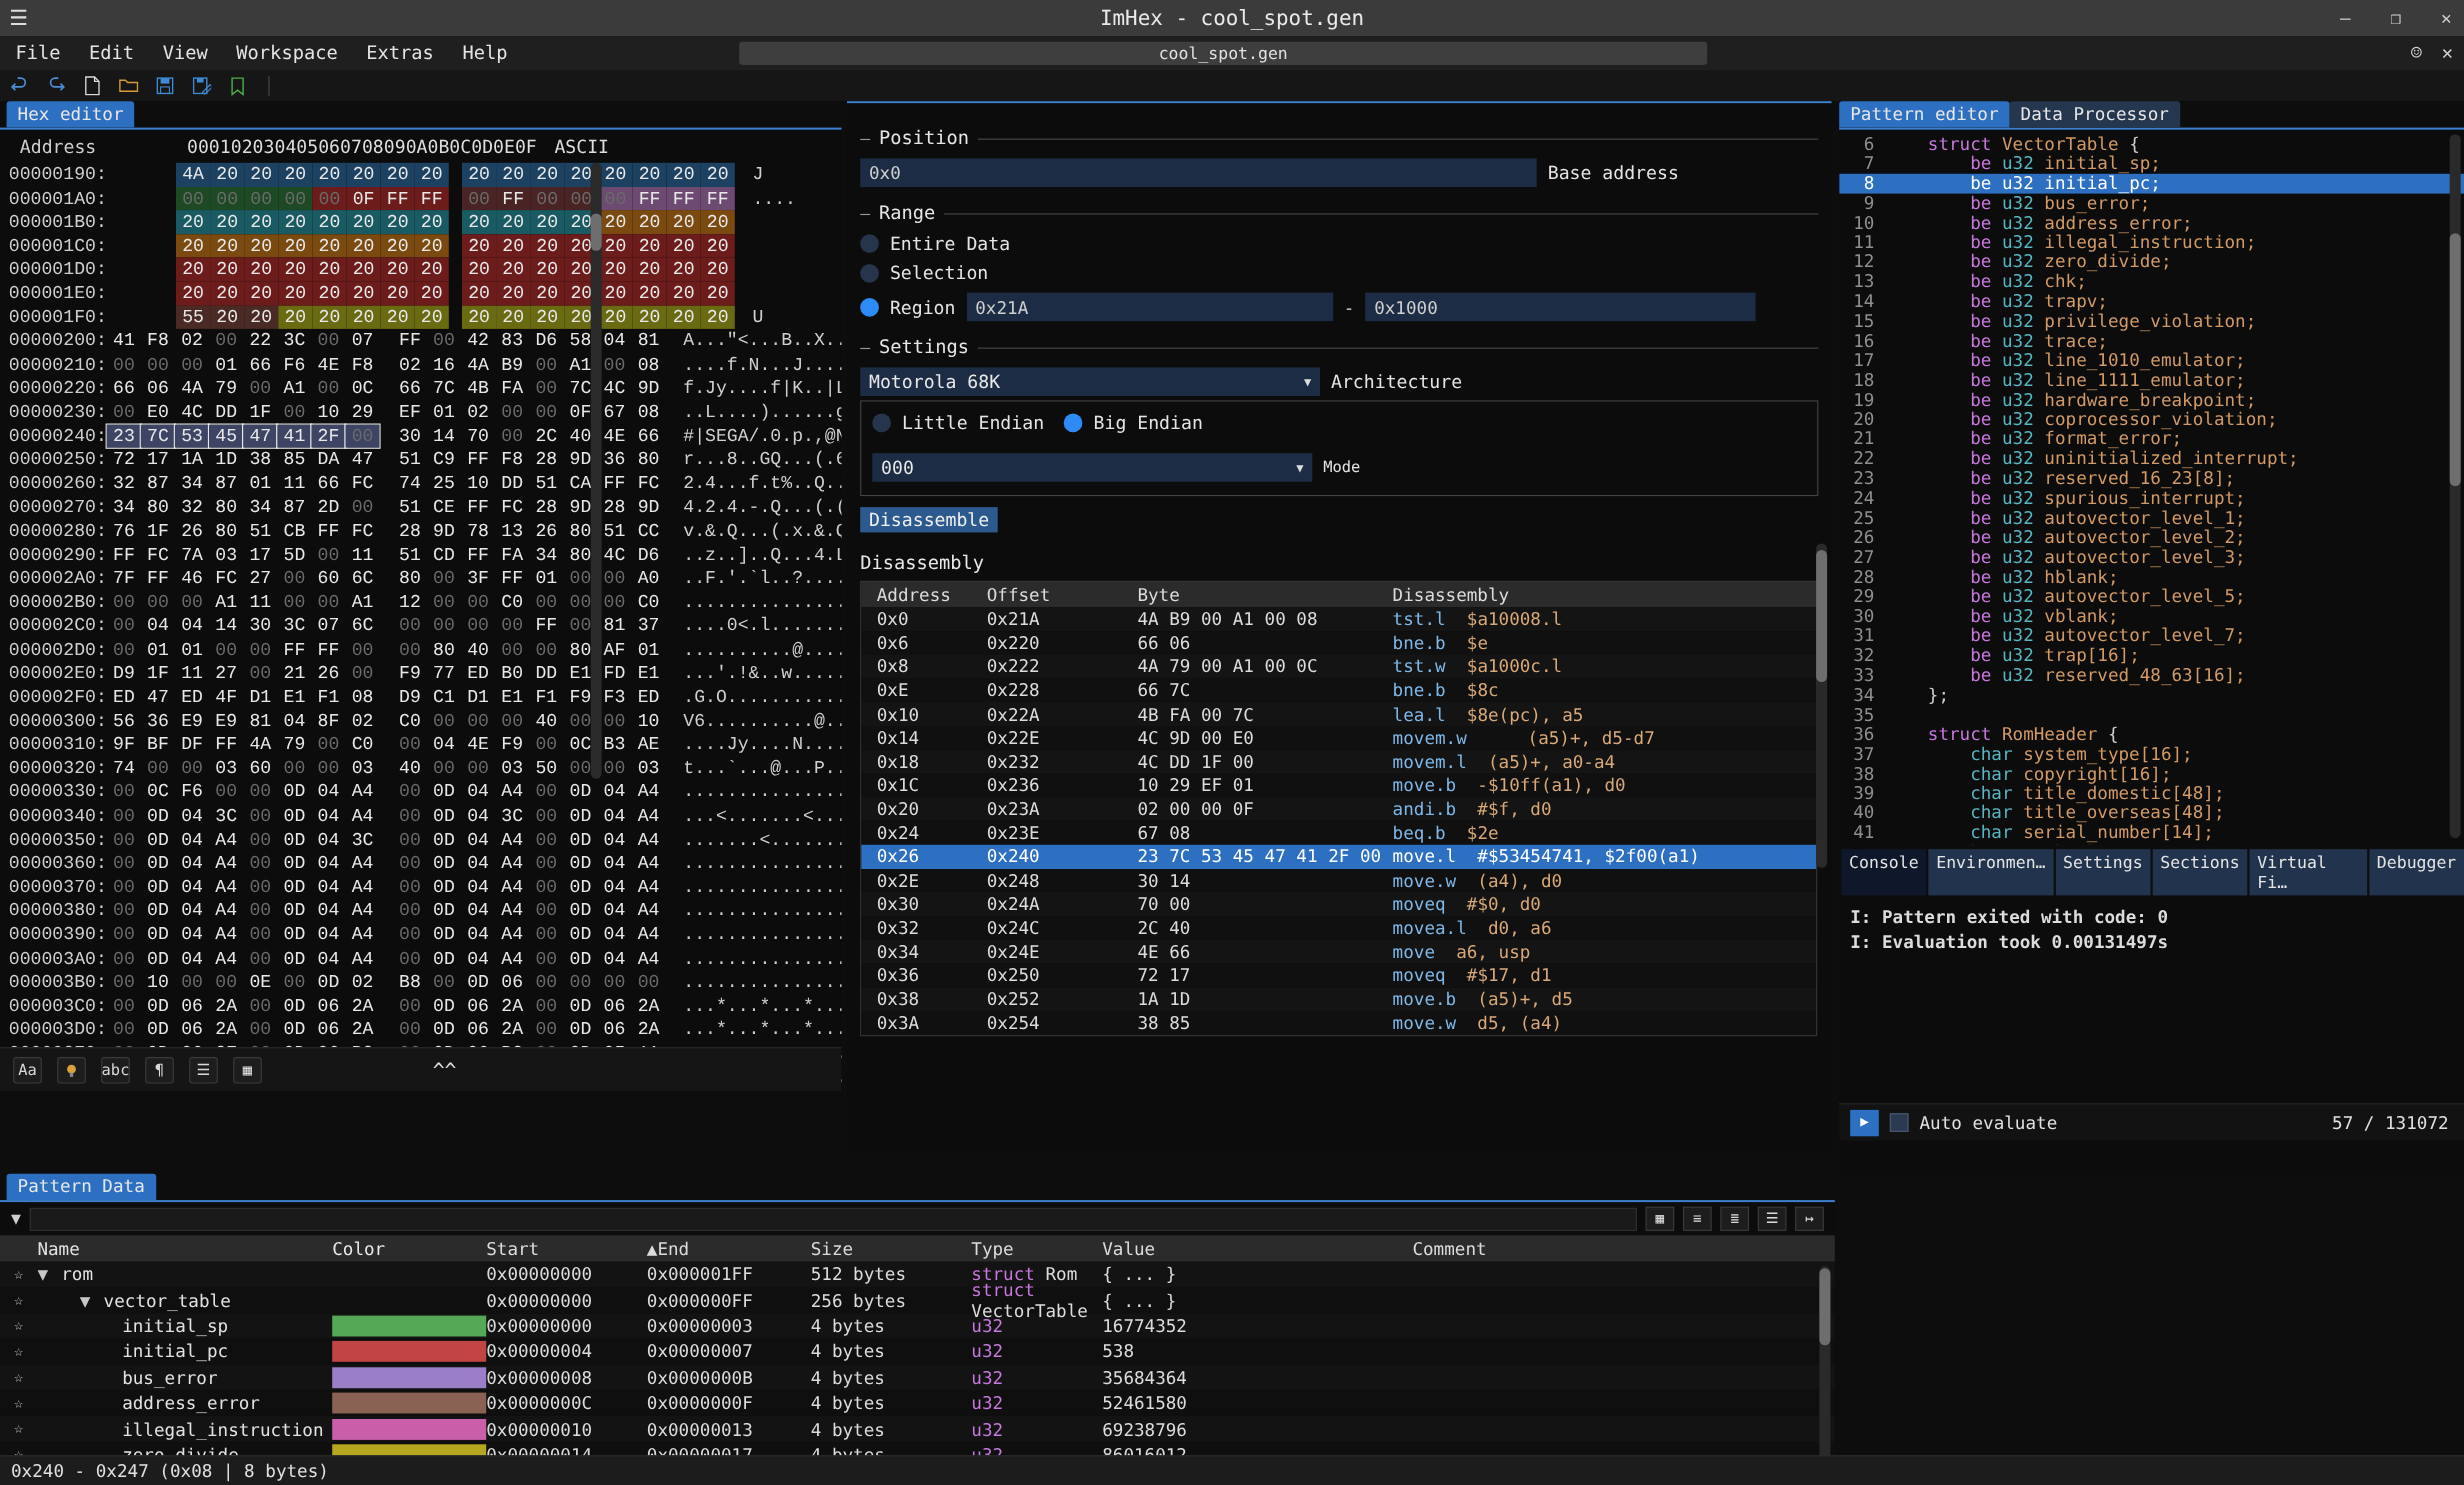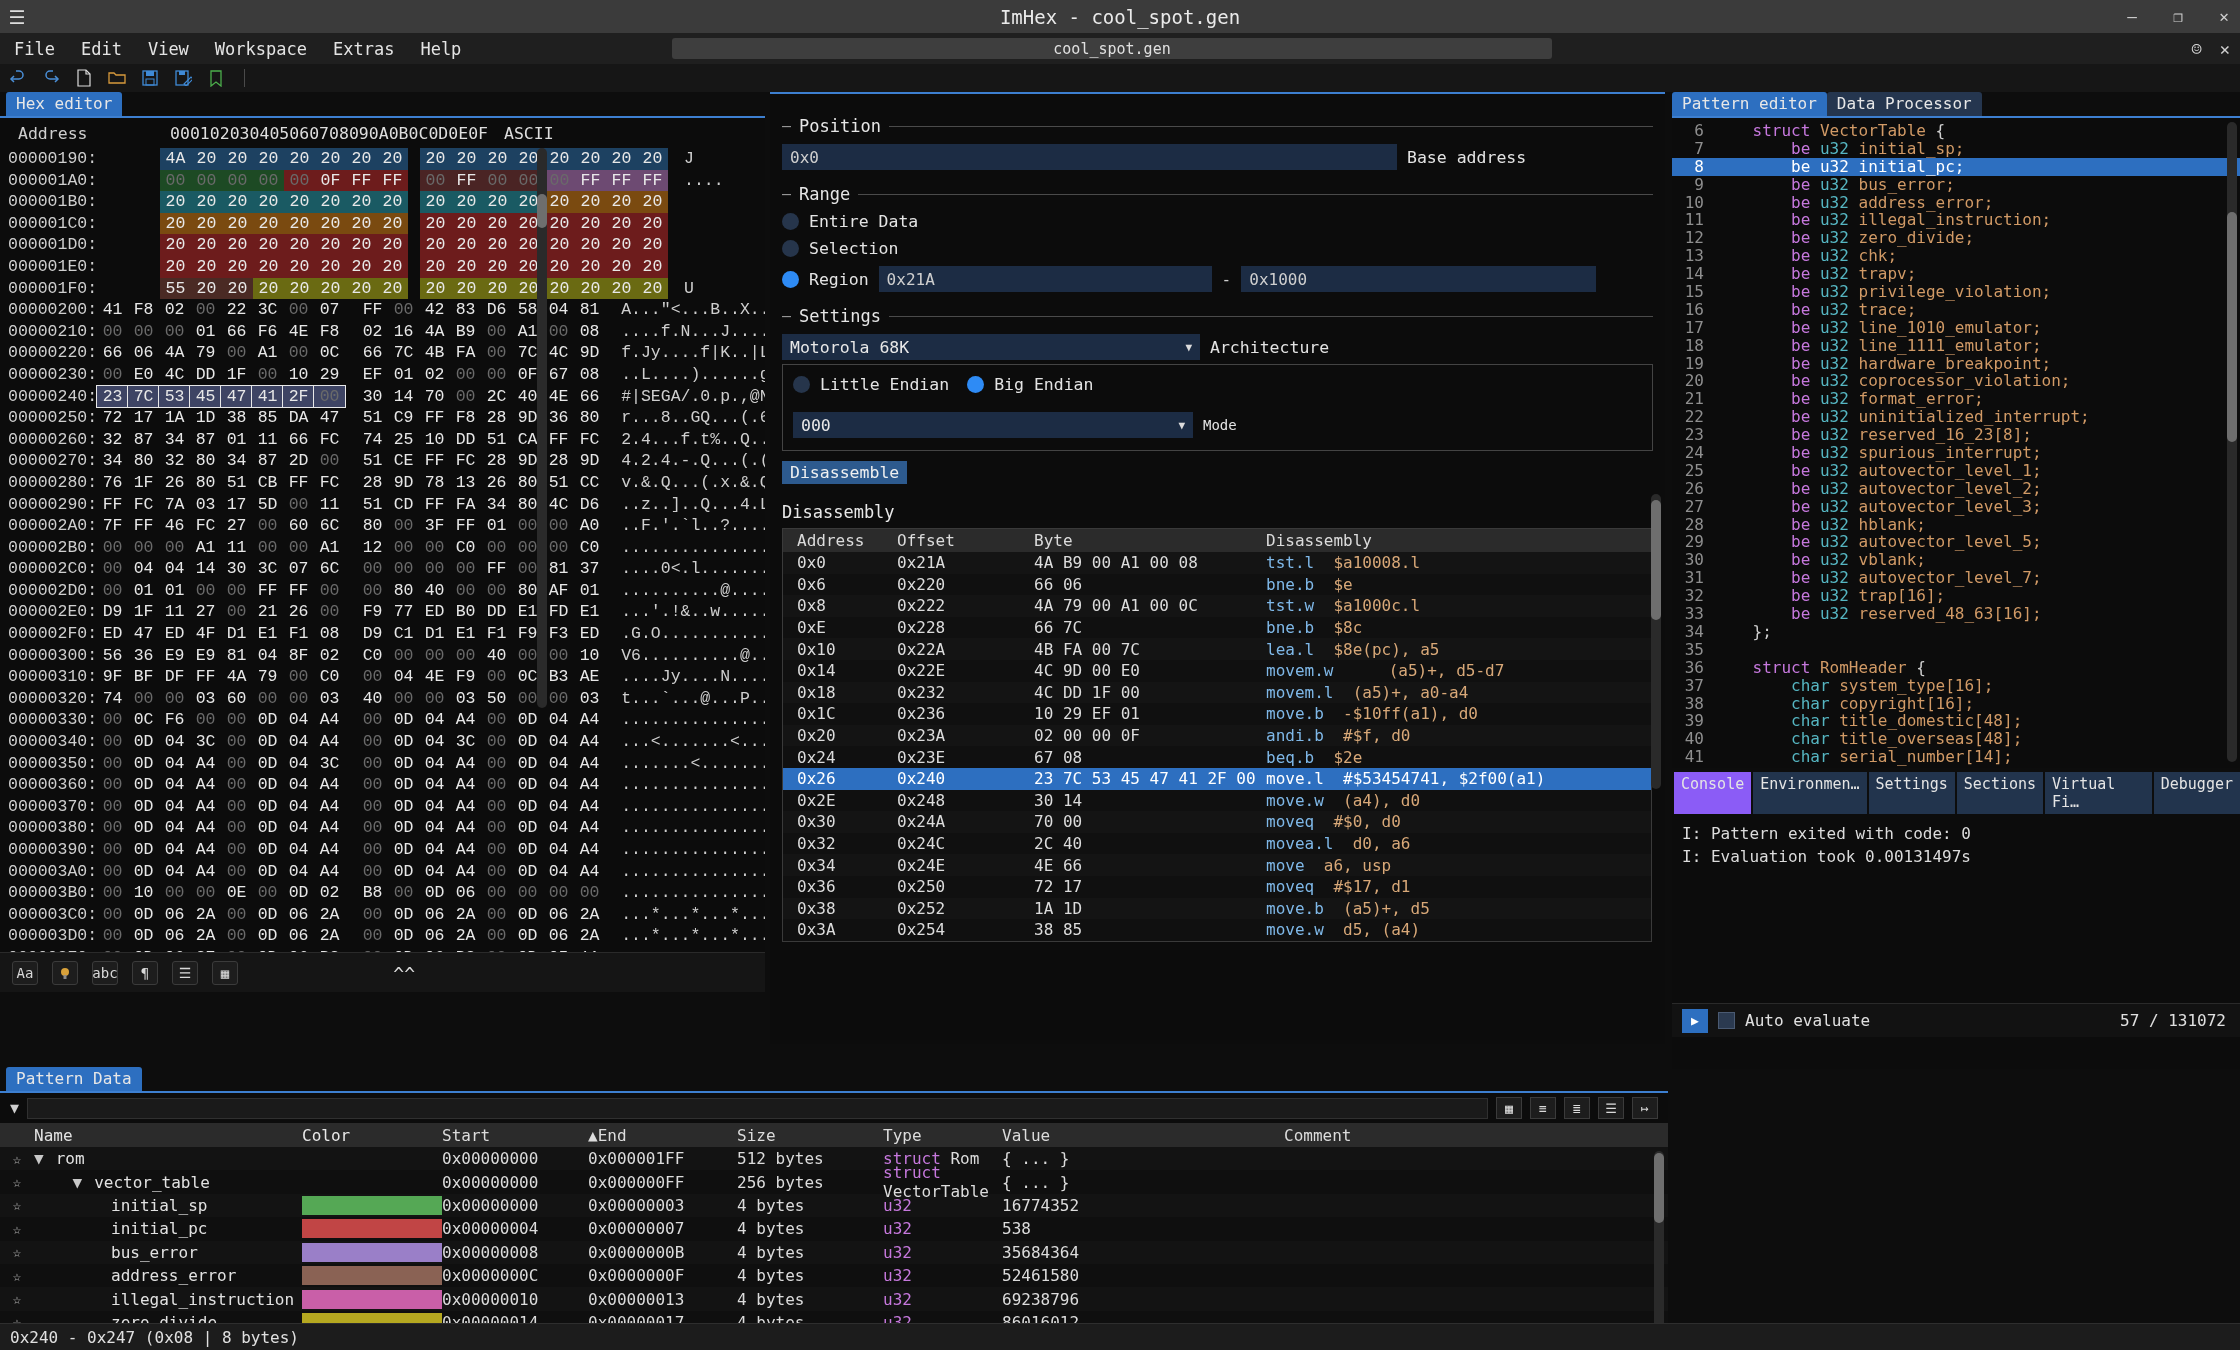--- a/index.html
+++ b/index.html
@@ -147,23 +147,23 @@
   .ty { color:#56b6c2; }
   .nm { color:#d19a66; }
   .pn { color:#cfcfcf; }
   .code-row.hl .kw,.code-row.hl .ty,.code-row.hl .id,.code-row.hl .nm,.code-row.hl .pn { color:#ffffff; }
 
   
   .con-tabs { display:flex; gap:2px; padding-left:2px; }
   .con-tab {
     font-size:15px; padding: 3px 7px; background:#22344d; color:#e4e4e4; cursor:pointer;
   }
-  .con-tab.active { background:#8b5cf6; }
+  .con-tab.active { background:#0f172a; }
   .con-body { background:#0c0c0c; height: 255px; padding: 8px 10px; font-size:16px; }
-  .con-line { color:#dcdcdc; line-height: 23px; }
+  .con-line { color:#dcdcdc; line-height: 23px; font-weight: bold; }
   .con-foot {
     position:absolute; left:0; bottom:0; width:568px; height:34px; background:#121212;
     display:flex; align-items:center; gap:10px; padding-left:10px; border-top:1px solid #2a2a2a;
   }
   .play-btn {
     width:26px;height:24px;background:#2d6fc0;display:flex;align-items:center;justify-content:center;
     color:#fff;font-size:13px;cursor:pointer;
   }
   .chk { width:17px;height:17px;background:#2b3a50;border:1px solid #4a5a72; }
   .foot-txt { font-size:16px; color:#e0e0e0;}

